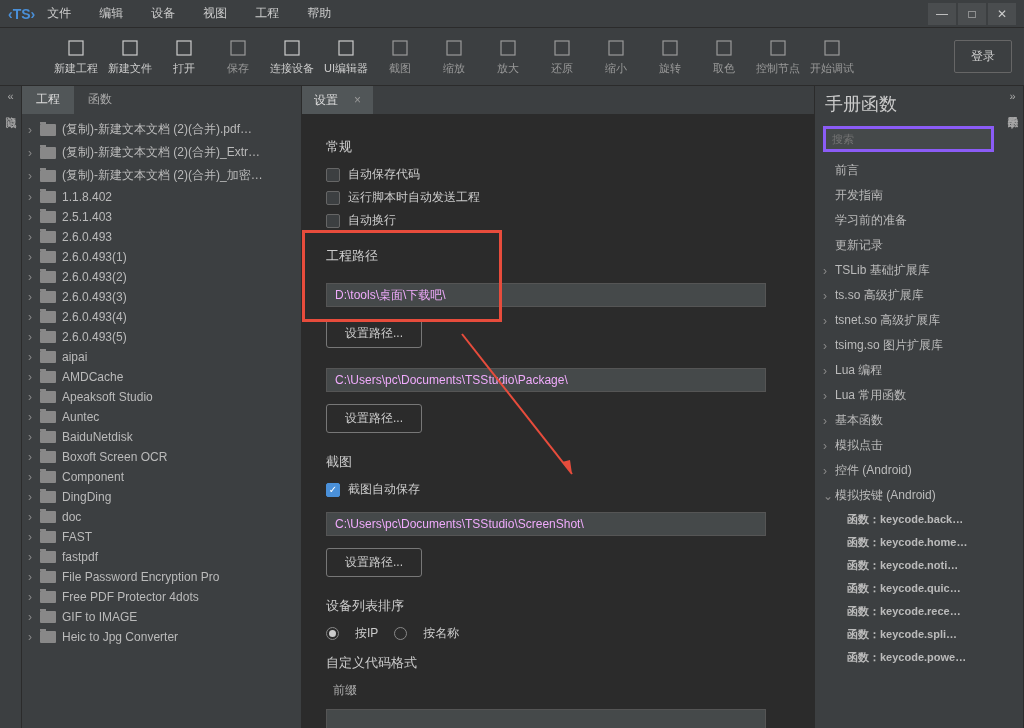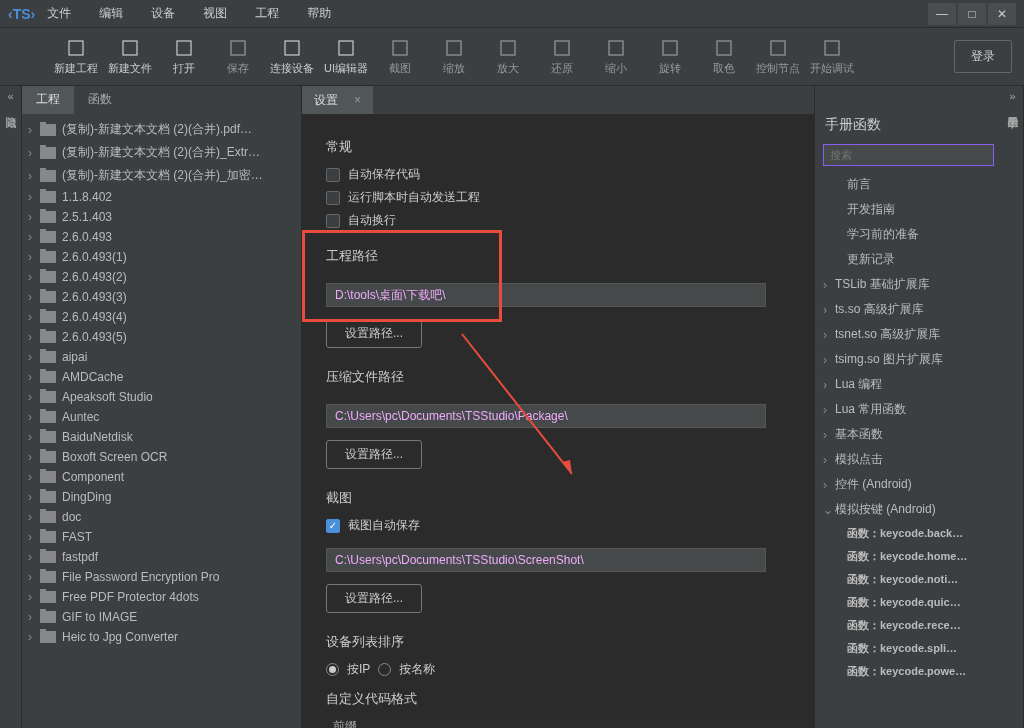--- a/index.html
+++ b/index.html
@@ -31,33 +31,33 @@
 .center-tabs { display: flex; background: #3c3f41; height: 28px; }
 .ctab { padding: 5px 12px; background: #515658; color: #ddd; display: flex; align-items: center; gap: 16px; font-size: 12px; }
 .ctab .close { color: #999; cursor: pointer; }
 .settings { padding: 16px 24px; overflow-y: auto; flex: 1; color: #ccc; position: relative; }
 .section-title { font-size: 13px; color: #ccc; margin: 8px 0 10px; }
 .chk-row { display: flex; align-items: center; gap: 8px; margin: 6px 0; font-size: 12px; }
 .chk { width: 14px; height: 14px; border: 1px solid #666; background: #3c3f41; border-radius: 2px; display: flex; align-items: center; justify-content: center; font-size: 10px; color: #fff; }
 .chk.checked { background: #4a90d9; border-color: #4a90d9; }
 .path-input { width: 440px; background: #45494a; border: 1px solid #555; color: #f0abfc; padding: 4px 8px; font-size: 12px; margin: 8px 0; }
 .set-btn { border: 1px solid #777; background: transparent; color: #ccc; padding: 5px 18px; font-size: 12px; cursor: pointer; border-radius: 3px; margin: 4px 0 12px; }
-.radio-row { display: flex; gap: 8px; align-items: center; margin: 4px 0 12px; }
+.radio-row { display: flex; gap: 16px; align-items: center; margin: 4px 0 12px; }
 .radio { width: 13px; height: 13px; border: 1px solid #888; border-radius: 50%; display: flex; align-items: center; justify-content: center; }
 .radio.sel::after { content: ''; width: 7px; height: 7px; background: #ccc; border-radius: 50%; }
 .small-label { font-size: 12px; color: #aaa; margin: 4px 7px 2px; }
 .redbox { position: absolute; border: 3px solid #e74c3c; pointer-events: none; }
 .right-panel { width: 188px; background: #3c3f41; border-left: 1px solid #2b2b2b; display: flex; flex-direction: column; }
-.right-head { padding: 6px 10px; color: #ccc; font-size: 14px; margin-top: 24px; }
+.right-head { padding: 6px 10px; color: #ccc; font-size: 18px; }
 .search-box { margin: 4px 8px 6px; }
-.search-input { width: 100%; background: #45494a; border: 1px solid #8b5cf6; color: #aaa; padding: 4px 6px; font-size: 11px; }
+.search-input { width: 100%; background: #45494a; border: 3px solid #8b5cf6; color: #aaa; padding: 4px 6px; font-size: 11px; }
 .right-tree { flex: 1; overflow-y: auto; }
 .rt-item { display: flex; align-items: center; padding: 4px 8px; color: #bbb; font-size: 12px; cursor: pointer; white-space: nowrap; overflow: hidden; text-overflow: ellipsis; }
 .rt-item .chev { width: 12px; color: #888; flex-shrink: 0; }
-.rt-item.indent { padding-left: 32px; }
+.rt-item.indent { padding-left: 20px; }
 .rt-item.indent2 { padding-left: 32px; font-family: monospace; font-size: 11px; font-weight: bold; }
 svg.arrow { position: absolute; pointer-events: none; }
 </style>
 </head>
 <body>
 
 <div class="titlebar">
   <span class="logo">‹TS›</span>
   <div class="menu">
       <span class="menu-item">文件</span>
@@ -370,21 +370,20 @@
       <div class="section-title" style="margin-top:18px">工程路径</div>
       <input class="path-input" value="D:\tools\桌面\下载吧\" style="">
       <br><button class="set-btn">设置路径...</button>
 
       <div class="redbox" style="left:0px; top:116px; width:200px; height:92px;"></div>
       <svg class="arrow" style="left:150px; top:210px;" width="130" height="160">
         <line x1="10" y1="10" x2="120" y2="150" stroke="#e74c3c" stroke-width="2"></line>
         <polygon points="120,150 110,138 118,136" fill="#e74c3c"></polygon>
       </svg>
 
-      <div class="section-title">压缩文件路径</div>
       <input class="path-input" value="C:\Users\pc\Documents\TSStudio\Package\" style="">
       <br><button class="set-btn">设置路径...</button>
 
       <div class="section-title">截图</div>
       <div class="chk-row">
           <span class="chk checked">✓</span>
           <span>截图自动保存</span>
         </div>
       <input class="path-input" value="C:\Users\pc\Documents\TSStudio\ScreenShot\" style="">
       <br><button class="set-btn">设置路径...</button>

